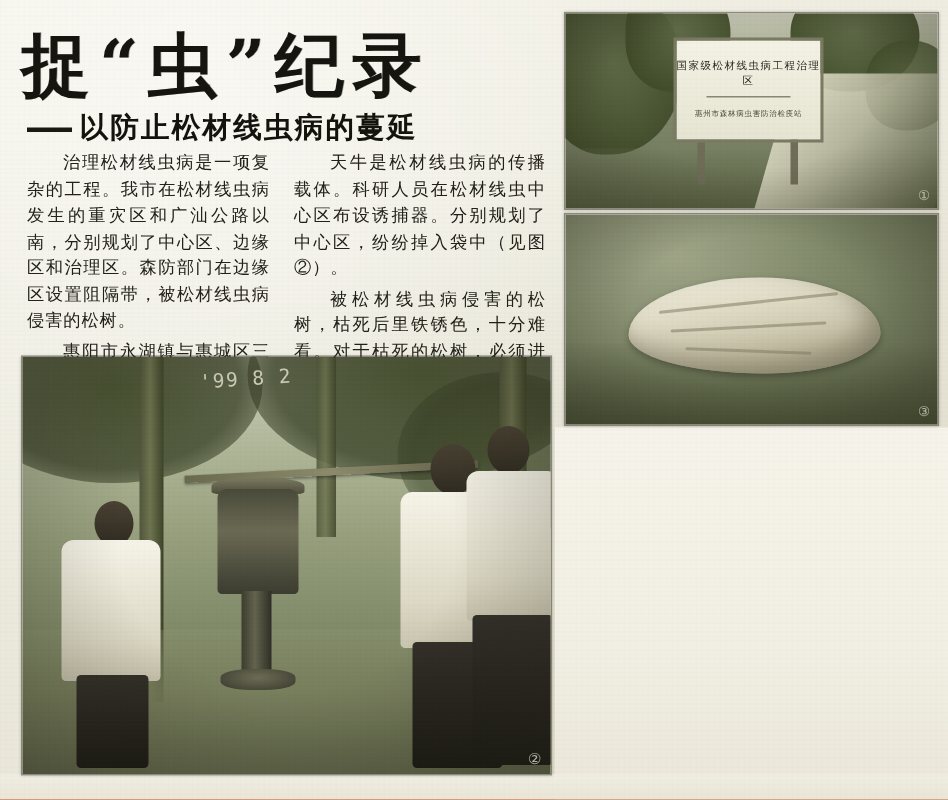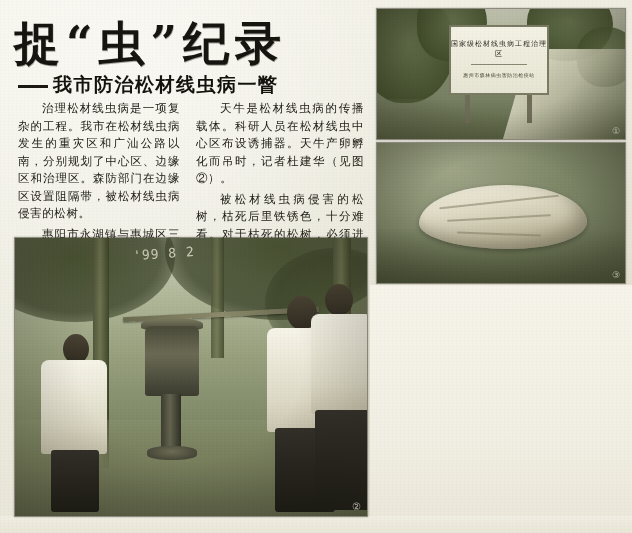--- a/index.html
+++ b/index.html
@@ -344,30 +344,30 @@
   <div class="blank-right"></div>
   <div class="blank-bottom"></div>
   <div class="ghost-text"></div>
 
   <div class="headline">
     <span class="txt">捉“虫”纪录</span>
   </div>
 
   <div class="subline">
     <span class="dash"></span>
-    <span class="txt">我市防治松材线虫病一瞥</span>
+    <span class="txt">以防止松材线虫病的蔓延</span>
   </div>
 
   <div class="body-col" id="col-left">
     <p>治理松材线虫病是一项复杂的工程。我市在松材线虫病发生的重灾区和广汕公路以南，分别规划了中心区、边缘区和治理区。森防部门在边缘区设置阻隔带，被松材线虫病侵害的松树。</p>
     <p>惠阳市永湖镇与惠城区三栋镇交界处的松材线虫病发生边缘区（见图①）。</p>
   </div>
 
   <div class="body-col" id="col-right">
-    <p>天牛是松材线虫病的传播载体。科研人员在松材线虫中心区布设诱捕器。天牛产卵孵化而吊时，记者杜建华（见图②）。</p>
+    <p>天牛是松材线虫病的传播载体。科研人员在松材线虫中心区布设诱捕器。分别规划了中心区，纷纷掉入袋中（见图②）。</p>
     <p>被松材线虫病侵害的松树，枯死后里铁锈色，十分难看。对于枯死的松树，必须进行清除、消毒处理（见图③）。</p>
     <p class="byline noind">记者杜建华 摄</p>
   </div>
 
   <div class="photo" id="photo-sign">
     <div class="p1-bg"></div>
     <div class="p1-tree" style="left:-14px; top:-16px; width:92px; height:110px;"></div>
     <div class="p1-tree" style="left:40px; top:-24px; width:70px; height:76px;"></div>
     <div class="p1-tree" style="left:150px; top:-20px; width:86px; height:72px;"></div>
     <div class="p1-tree" style="left:200px; top:18px; width:60px; height:60px; opacity:.8;"></div>

